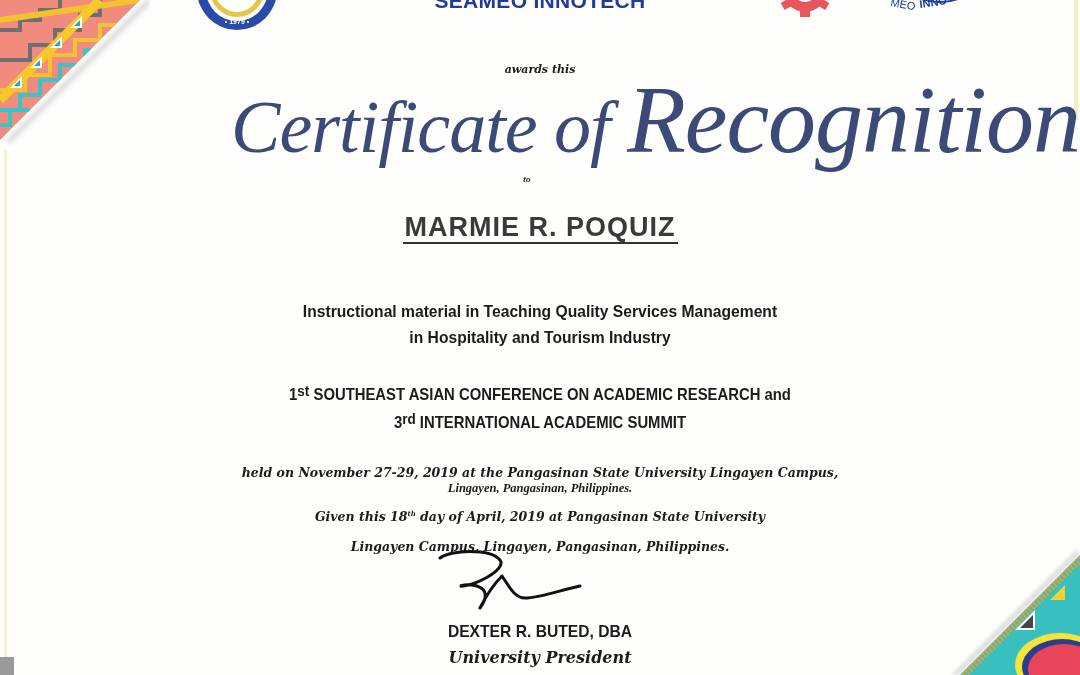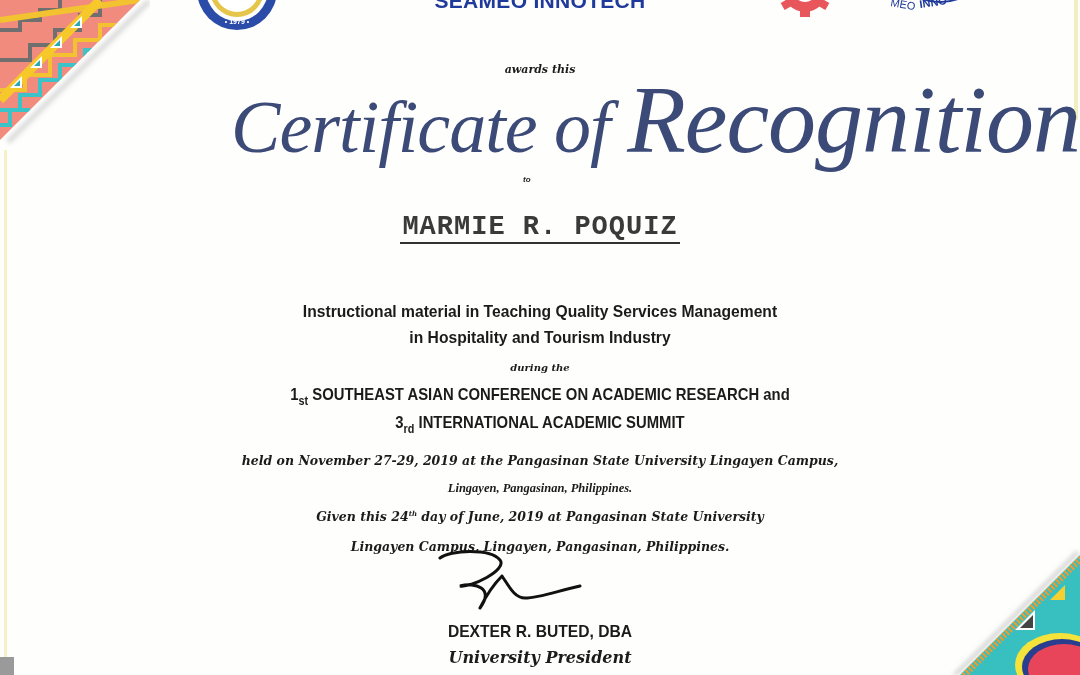--- a/index.html
+++ b/index.html
@@ -13,33 +13,33 @@
   .seal-left{position:absolute;left:196px;top:-40px;width:82px;height:74px;}
   .gear{position:absolute;left:772px;top:-14px;width:66px;height:32px;}
   .seal-right{position:absolute;left:880px;top:-50px;width:100px;height:62px;}
   .org{position:absolute;left:400px;top:-11px;width:280px;text-align:center;color:#1f3a9a;font-weight:bold;font-size:21px;letter-spacing:0.3px;line-height:24px;}
   .center{position:absolute;left:0;width:1080px;text-align:center;}
   .awards{top:63px;font-family:"DejaVu Serif",serif;font-style:italic;font-weight:bold;font-size:11px;color:#1a1a1a;}
   .title{top:60px;font-family:Liberation Serif, serif;font-style:italic;font-size:74px;color:#3c4a78;letter-spacing:-1px;line-height:120px;text-align:right;}
   .title .big{font-size:96px;}
   .to{position:absolute;left:523px;top:175px;font-family:Liberation Sans, sans-serif;font-style:italic;font-weight:bold;font-size:8px;color:#222;}
   .name{top:212px;}
-  .name span{display:inline-block;font-family:Liberation Mono, monospace;font-weight:bold;font-size:27px;color:#3a3a3a;letter-spacing:1px;border-bottom:2px solid #333;padding:0 2px 0px;line-height:30px;}
+  .name span{display:inline-block;font-family:Liberation Sans, sans-serif;font-weight:bold;font-size:27px;color:#3a3a3a;letter-spacing:1px;border-bottom:2px solid #333;padding:0 2px 0px;line-height:30px;}
   .italic-s{font-family:"DejaVu Serif",serif;font-style:italic;font-weight:bold;color:#1b1b1b;}
   .for{top:268px;font-size:10px;}
   .paper{font-family:"Liberation Sans",sans-serif;font-weight:bold;font-size:17px;color:#1b1b1b;transform:scaleX(0.92);line-height:26px;}
   .paper1{top:299px;}
   .paper2{top:325px;}
   .during{top:362px;font-size:10px;}
   .conf{font-family:"Liberation Sans",sans-serif;font-weight:bold;font-size:16.5px;color:#1b1b1b;transform:scaleX(0.9);line-height:24px;}
   .conf1{top:382px;}
   .conf2{top:410px;}
-  .conf sup{font-size:12px;vertical-align:top;line-height:10px;position:relative;top:14px;}
+  .conf sup{font-size:15px;vertical-align:top;line-height:10px;position:relative;top:4px;}
   .held{font-size:12.5px;line-height:20px;}
-  .held1{top:451px;}
+  .held1{top:463px;}
   .held2{top:478px;font-family:Liberation Serif, serif;}
   .held3{top:504px;}
   .held4{top:537px;}
   .held sup{font-size:7px;text-align:right;}
   .signature{position:absolute;left:430px;top:548px;width:160px;height:70px;}
   .signer{top:622px;font-family:"Liberation Sans",sans-serif;font-weight:bold;font-size:17px;color:#1b1b1b;transform:scaleX(0.92);}
   .signer-title{top:648px;font-size:16px;}
 </style>
 </head>
 <body>
@@ -137,28 +137,27 @@
   <div class="to">to</div>
 
   <div class="center name">
     <span>MARMIE R. POQUIZ</span>
   </div>
 
 
   <div class="center paper paper1">Instructional material in Teaching Quality Services Management</div>
   <div class="center paper paper2">in Hospitality and Tourism Industry</div>
 
-  <div class="center during italic-s">during the</div>
 
   <div class="center conf conf1"><span>1</span><sup>st</sup><span> SOUTHEAST ASIAN CONFERENCE ON ACADEMIC RESEARCH and</span></div>
   <div class="center conf conf2"><span>3</span><sup>rd</sup><span> INTERNATIONAL ACADEMIC SUMMIT</span></div>
 
   <div class="center held held1 italic-s">held on November 27-29, 2019 at the Pangasinan State University Lingayen Campus,</div>
   <div class="center held held2 italic-s">Lingayen, Pangasinan, Philippines.</div>
-  <div class="center held held3 italic-s"><span>Given this 24</span><sup>th</sup><span> day of June, 2019 at Pangasinan State University</span></div>
+  <div class="center held held3 italic-s"><span>Given this 18</span><sup>th</sup><span> day of April, 2019 at Pangasinan State University</span></div>
   <div class="center held held4 italic-s">Lingayen Campus, Lingayen, Pangasinan, Philippines.</div>
 
   <svg class="signature" viewBox="0 0 160 70">
     <path d="M10,10 C20,2 60,0 70,12 C78,22 40,40 30,38 C45,34 65,40 50,60 M50,60 C60,40 70,30 72,28 M72,28 C80,40 85,50 95,50 C110,50 130,42 150,38" fill="none" stroke="#111" stroke-width="3" stroke-linecap="round"></path>
   </svg>
 
   <div class="center signer">DEXTER R. BUTED, DBA</div>
   <div class="center signer-title italic-s">University President</div>
 
 </div>

